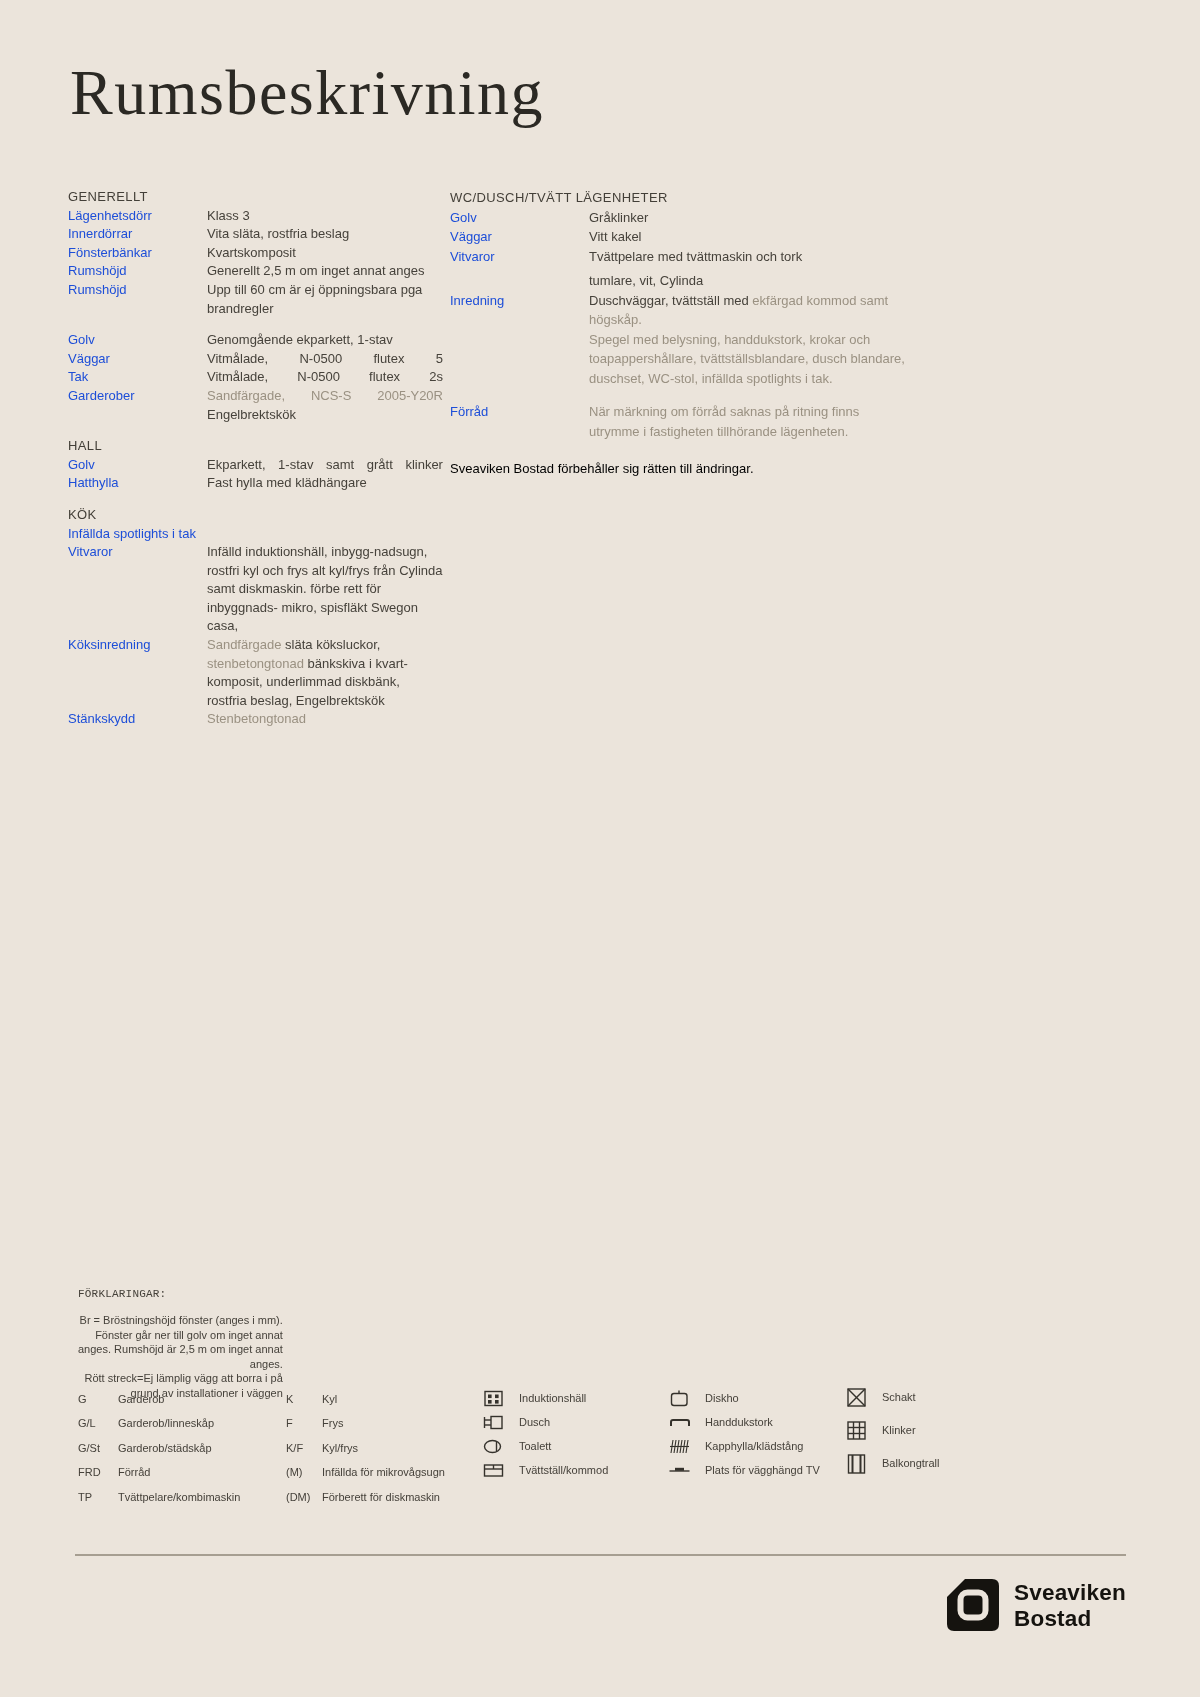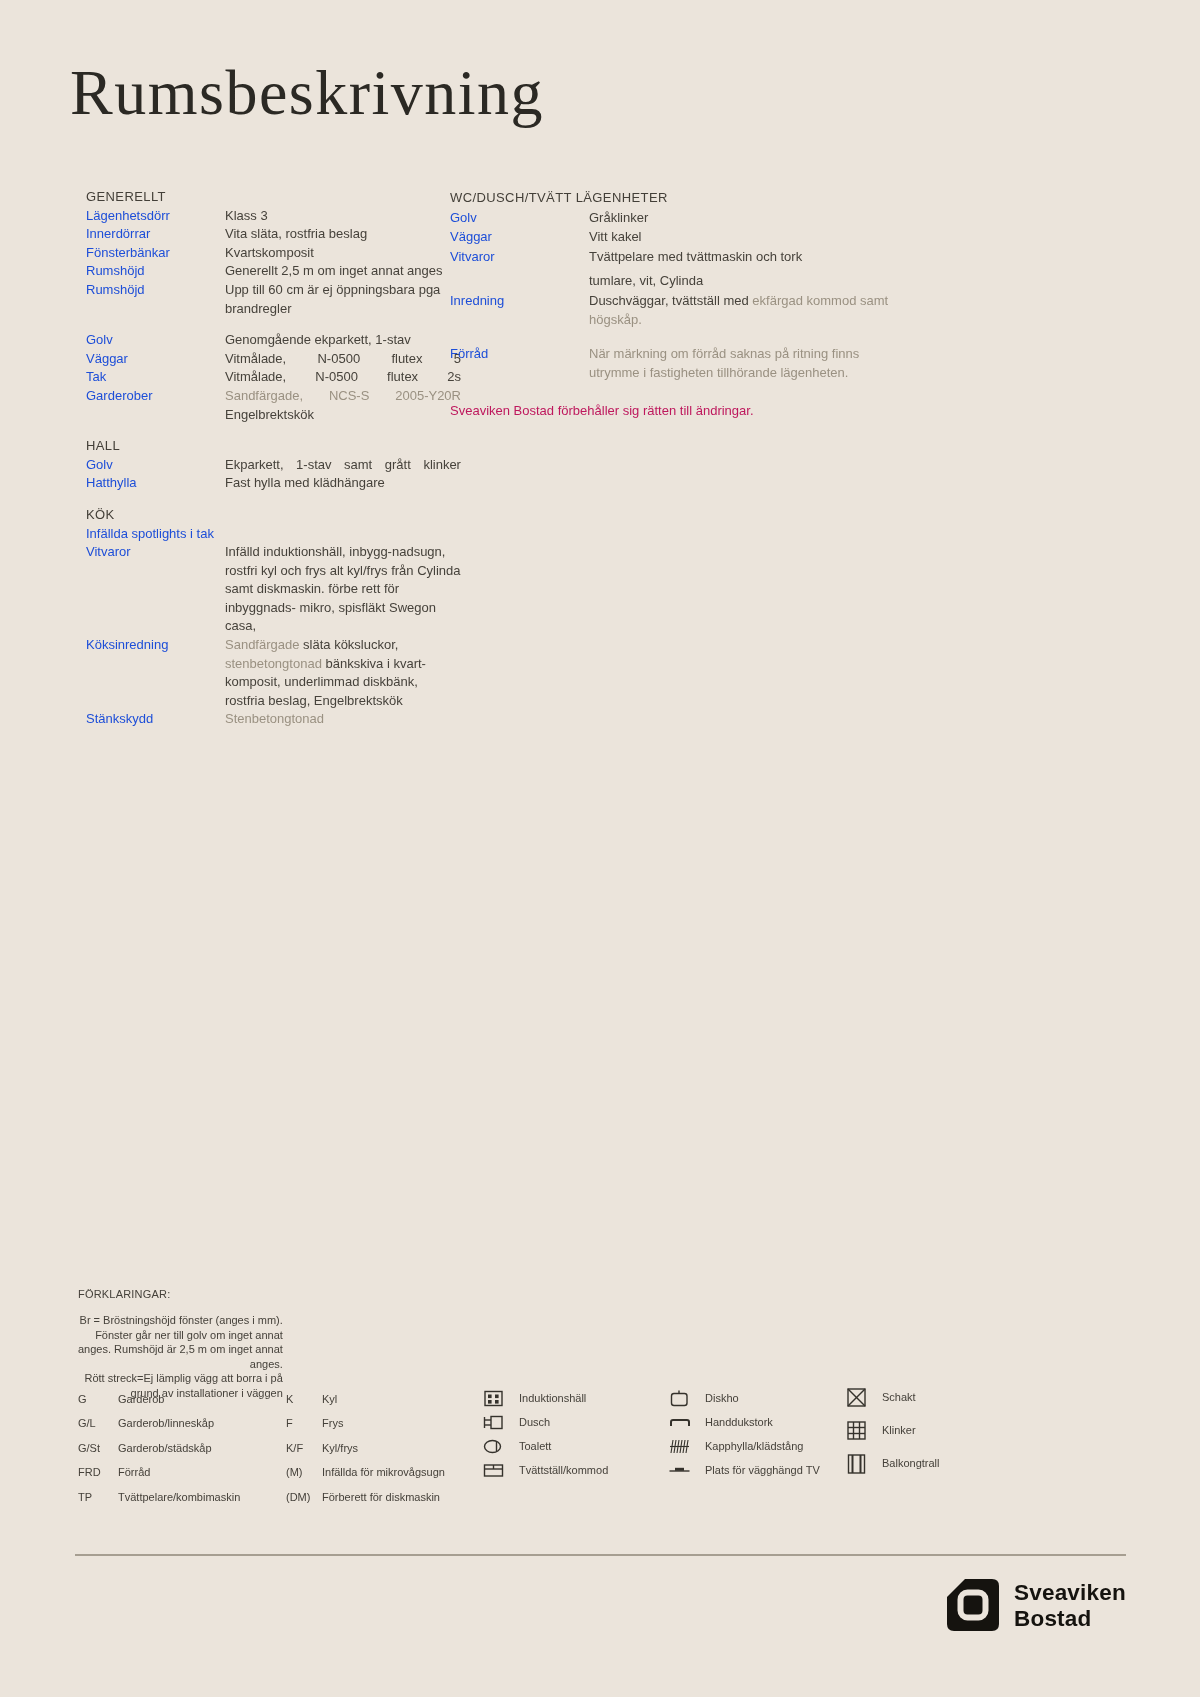--- a/index.html
+++ b/index.html
@@ -2,38 +2,38 @@
 <html><head>
 <meta charset="utf-8">
 <style>
   html,body{margin:0;padding:0;background:#EBE4DB;}
   .page{position:relative;width:1200px;height:1697px;background:#EBE4DB;overflow:hidden;
         font-family:"Liberation Sans",sans-serif;color:#46423B;}
   .title{position:absolute;left:70px;top:56px;font-family:"Liberation Serif",serif;
          font-size:64px;font-weight:400;color:#2B2924;letter-spacing:1.5px;}
   
   .spec-col{position:absolute;top:188px;font-size:13px;line-height:18.6px;}
-  .col-left{left:86px;width:375px;}
+  .col-left{left:68px;width:375px;}
   .col-right{left:450px;width:455px;line-height:19.5px;}
   .section{margin-bottom:13px;}
   .sec-header{letter-spacing:.4px;color:#433F38;font-size:13px;}
   .row{display:flex;align-items:flex-start;}
   .row.gap-before{margin-top:14px;}
   .label{flex:0 0 133px;padding-right:6px;color:#1d4ed8;}
   .label.label-wide{flex:0 0 auto;padding-right:0;}
   .value{flex:1;min-width:0;}
   .line{white-space:pre-wrap;}
   .line.nowrap{white-space:nowrap;}
   .line.justify{display:flex;justify-content:space-between;white-space:normal;}
   .line.line-gap{margin-top:5px;}
   .muted{color:#9A9182;}
-  .note{margin-top:18px;font-size:13px;color:#be185d;}
+  .note{margin-top:18px;font-size:13px;color:#000000;}
   
   .fk{position:absolute;left:78px;top:1288px;font-size:11px;color:#45413A;}
-  .fk-title{margin-bottom:13px;letter-spacing:.2px;}
+  .fk-title{margin-bottom:13px;letter-spacing:.2px;font-family:Liberation Mono, monospace;}
   .fk-para .fk-line{line-height:14.6px;white-space:nowrap;text-align:right;}
   .legend-col{position:absolute;font-size:11px;color:#45413A;}
   .legend-col .legend-row{display:flex;align-items:center;}
   .lc1{left:78px;top:1392px;}  .lc1 .legend-row{height:13px;margin-bottom:11.5px;}
   .lc2{left:286px;top:1392px;} .lc2 .legend-row{height:13px;margin-bottom:11.5px;}
   .lc1 .abbr{width:40px;} .lc2 .abbr{width:36px;}
   .lc3{left:482px;top:1387px;} .lc4{left:668px;top:1387px;}
   .lc3 .legend-row,.lc4 .legend-row{height:22px;margin-bottom:2px;}
   .lc5{left:845px;top:1385px;} .lc5 .legend-row{height:24px;margin-bottom:9px;}
   .licon{display:inline-flex;width:24px;justify-content:flex-start;margin-right:13px;}
@@ -192,20 +192,21 @@
             <div class="label">Vitvaror</div>
             <div class="value">
               <div class="line"><span>Tvättpelare med tvättmaskin och tork</span></div>
               <div class="line line-gap"><span>tumlare, vit, Cylinda</span></div>
             </div>
           </div>
           <div class="row">
             <div class="label">Inredning</div>
             <div class="value">
               <div class="line"><span>Duschväggar, tvättställ med </span><span class="muted">ekfärgad kommod samt högskåp.</span></div>
+              <div class="line"><span class="muted">Spegel med belysning, handdukstork, krokar och toapappershållare, tvättställsblandare, dusch blandare, duschset, WC-stol, infällda spotlights i tak.</span></div>
             </div>
           </div>
           <div class="row gap-before">
             <div class="label">Förråd</div>
             <div class="value">
               <div class="line"><span class="muted">När märkning om förråd saknas på ritning finns utrymme i fastigheten tillhörande lägenheten.</span></div>
             </div>
           </div>
         </div>
       </div>

